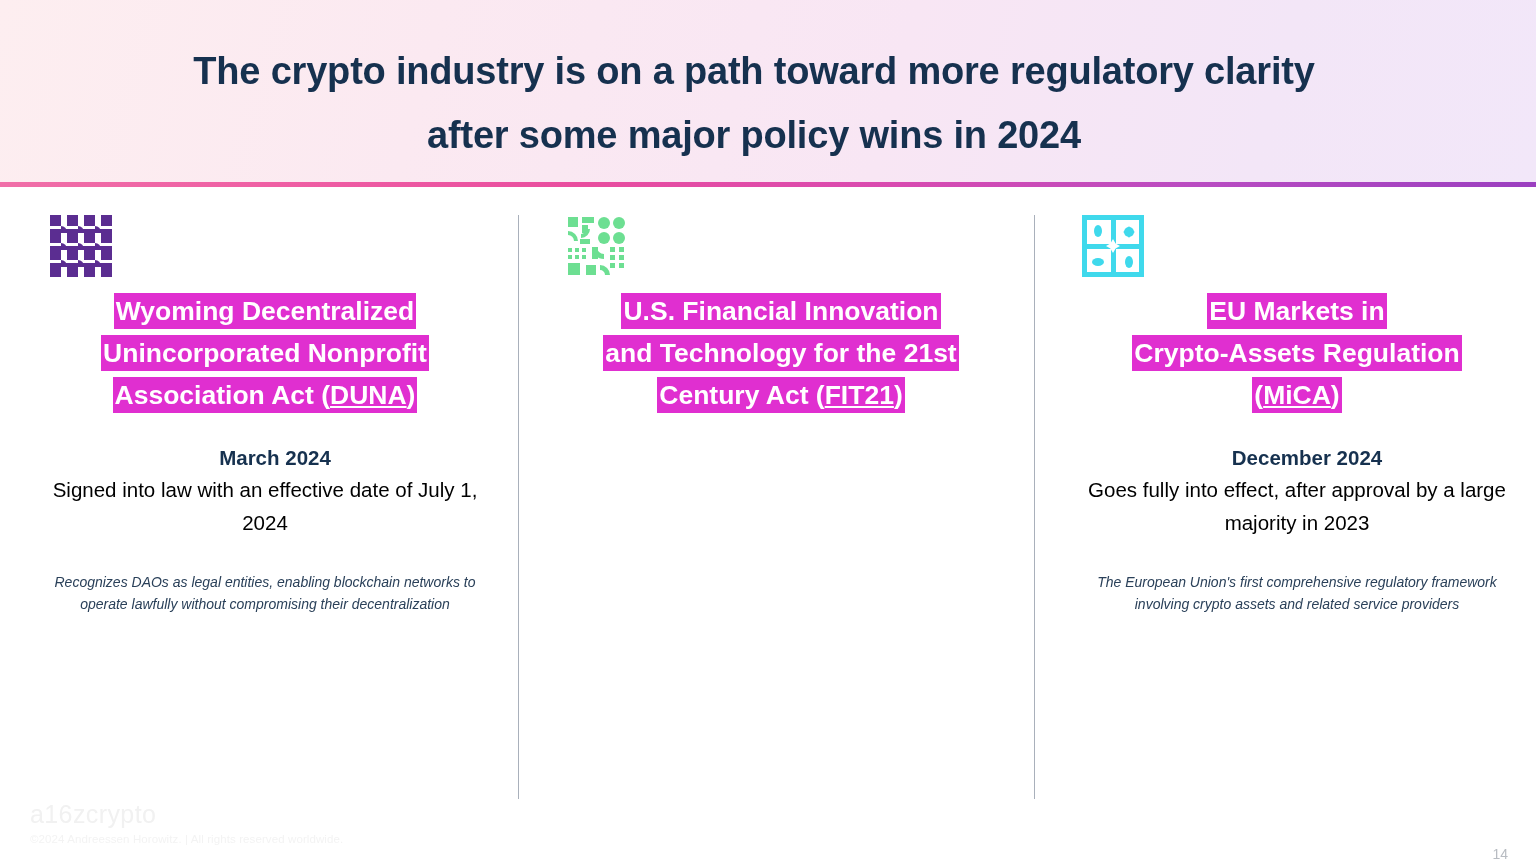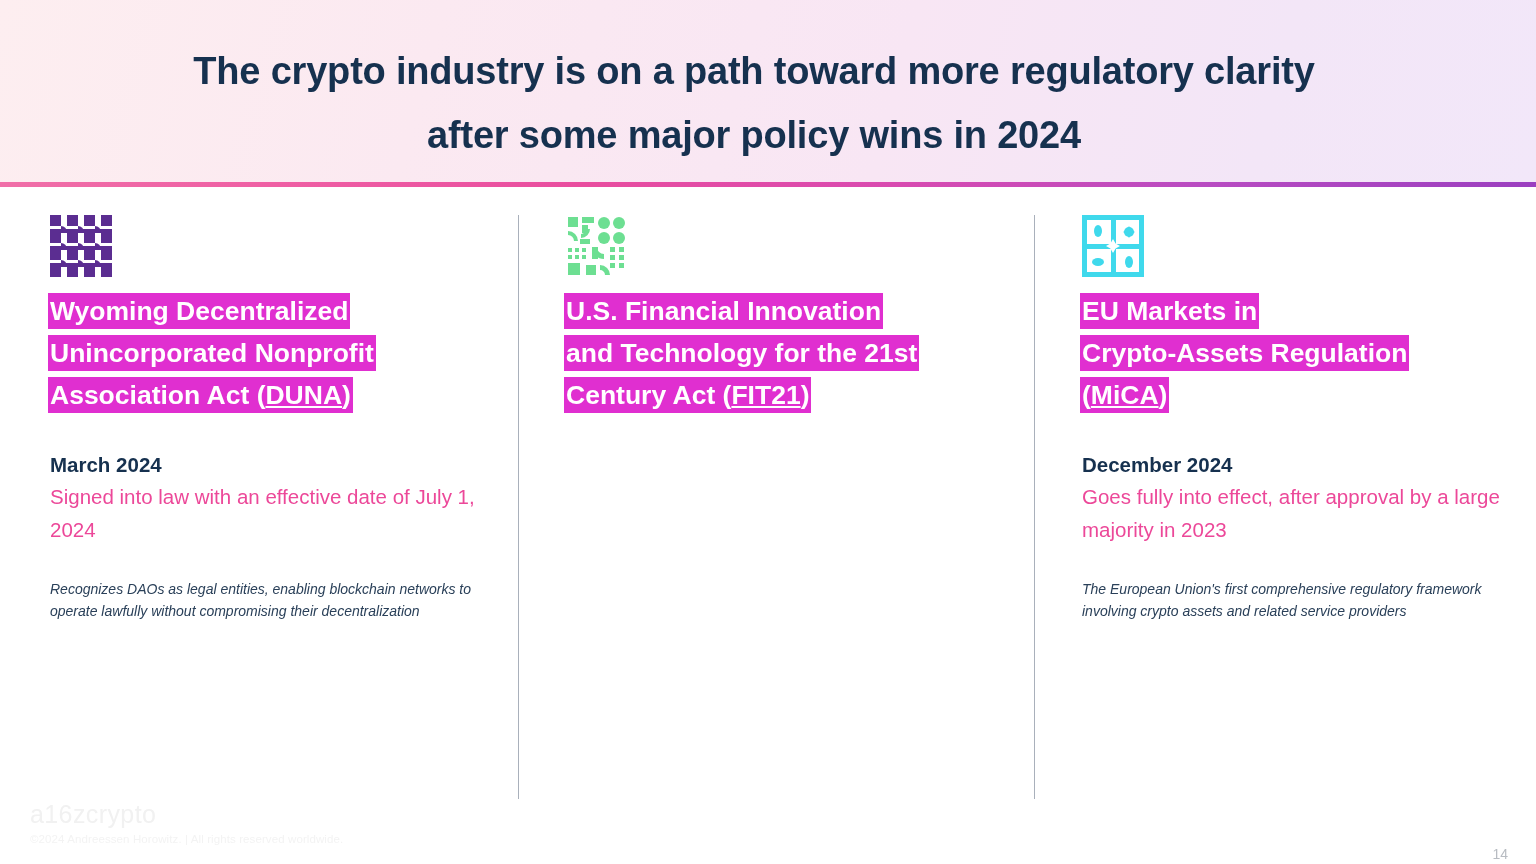--- a/index.html
+++ b/index.html
@@ -45,20 +45,21 @@
     white-space: pre-line;
   }
 
   
   .columns {
     position: absolute;
     left: 0;
     top: 187px;
     width: 1536px;
     height: 620px;
+    text-align: center;
   }
   .divider {
     position: absolute;
     top: 28px;
     width: 1px;
     height: 584px;
     background: #8c95a4;
     opacity: 0.75;
   }
   .divider.d1 { left: 518px; }
@@ -100,33 +101,33 @@
     padding: 1px 0;
   }
   .card-heading .lnk {
     text-decoration: underline;
     text-underline-offset: 2px;
     color: #ffffff;
   }
 
   
   .body-block {
-    margin-top: 32px;
+    margin-top: 25px;
     color: #22374f;
   }
   .date-line {
     font-size: 20.5px;
     font-weight: bold;
     line-height: 1.6;
     color: #16314f;
   }
   .desc-line {
     font-size: 20.5px;
     line-height: 1.58;
-    color: #ec4899;
+    color: #000000;
     max-width: 430px;
   }
   .italic-block {
     margin-top: 32px;
     font-size: 14px;
     font-style: italic;
     line-height: 1.58;
     color: #2a4059;
     max-width: 430px;
   }

